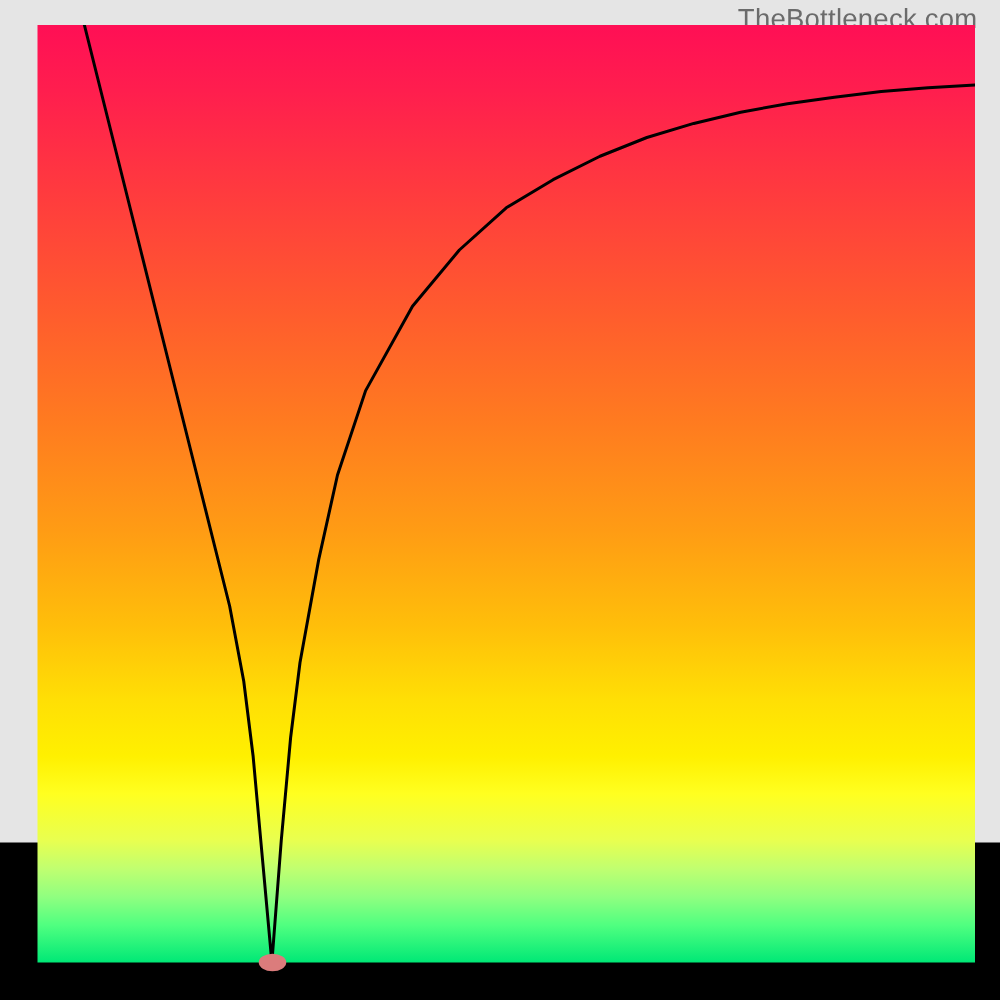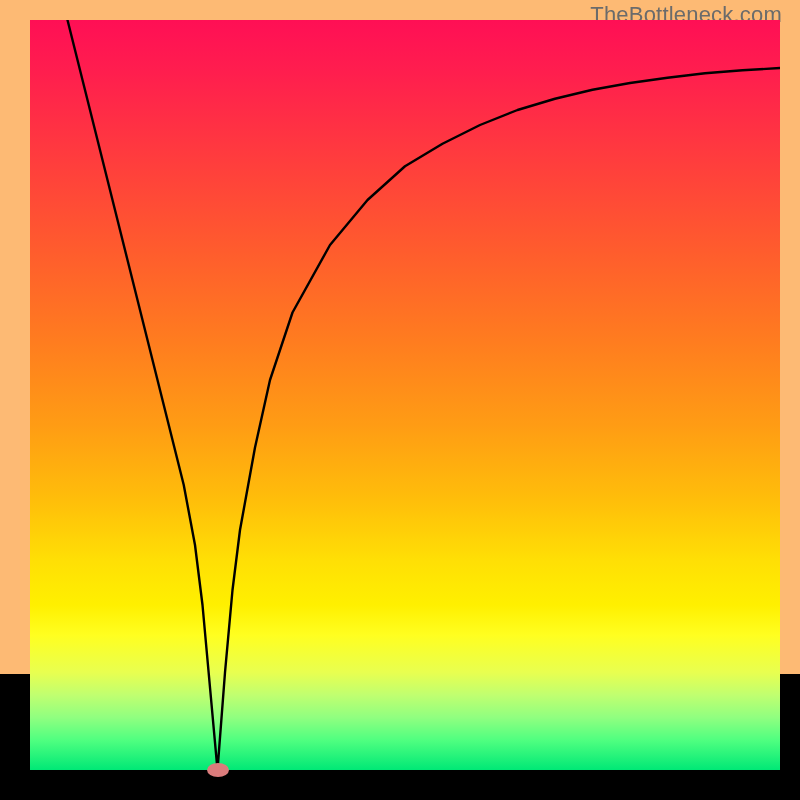--- a/index.html
+++ b/index.html
@@ -7,21 +7,21 @@
     padding: 0;
     width: 800px;
     height: 800px;
     background: #000;
     font-family: Arial, Helvetica, sans-serif;
     overflow: hidden;
   }
   .outer {
     width: 800px;
     height: 674px;
-    background: #fdba74;
+    background: #e5e5e5;
     position: relative;
   }
   .plot {
     position: absolute;
     left: 30px;
     top: 20px;
     width: 750px;
     height: 750px;
     
     background: linear-gradient(to bottom,

